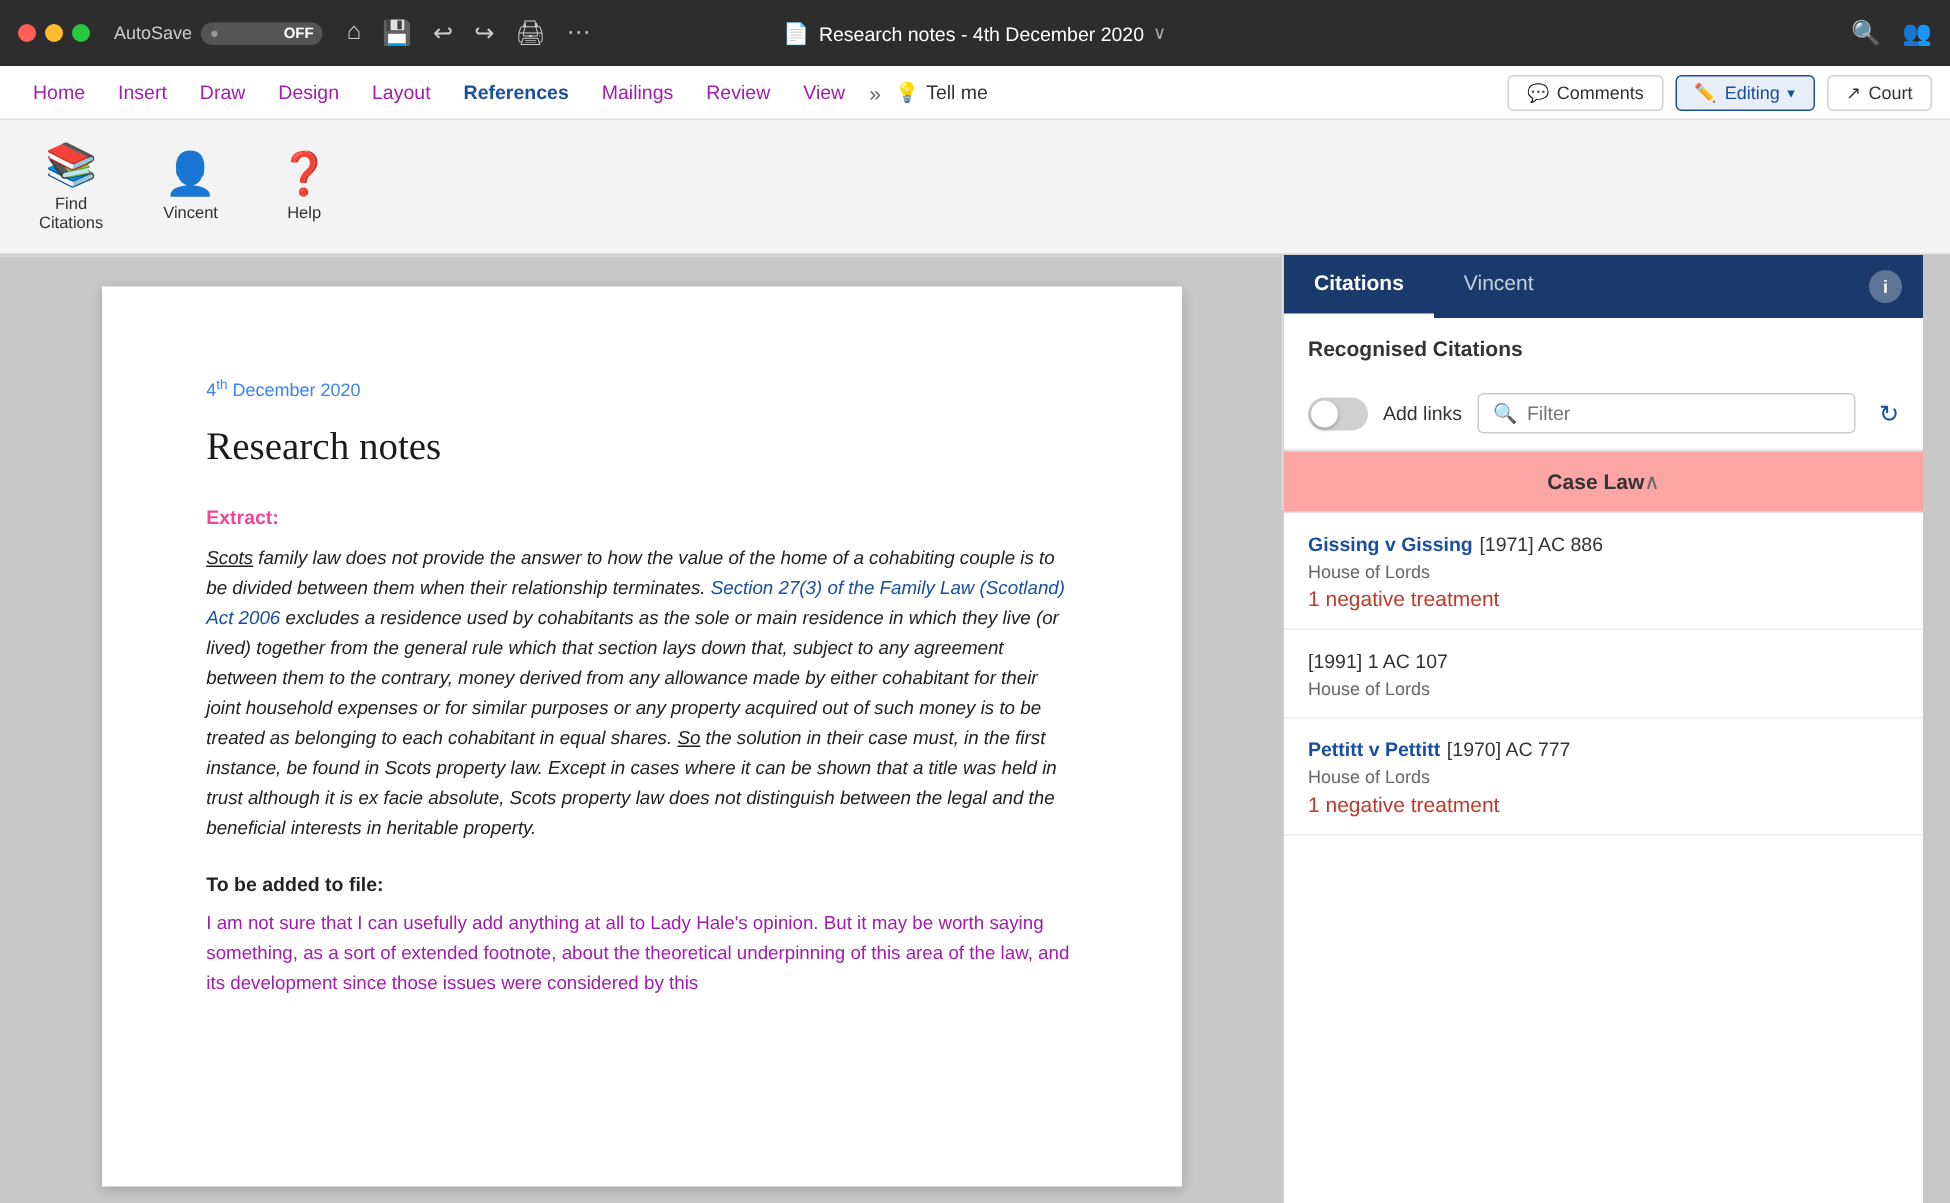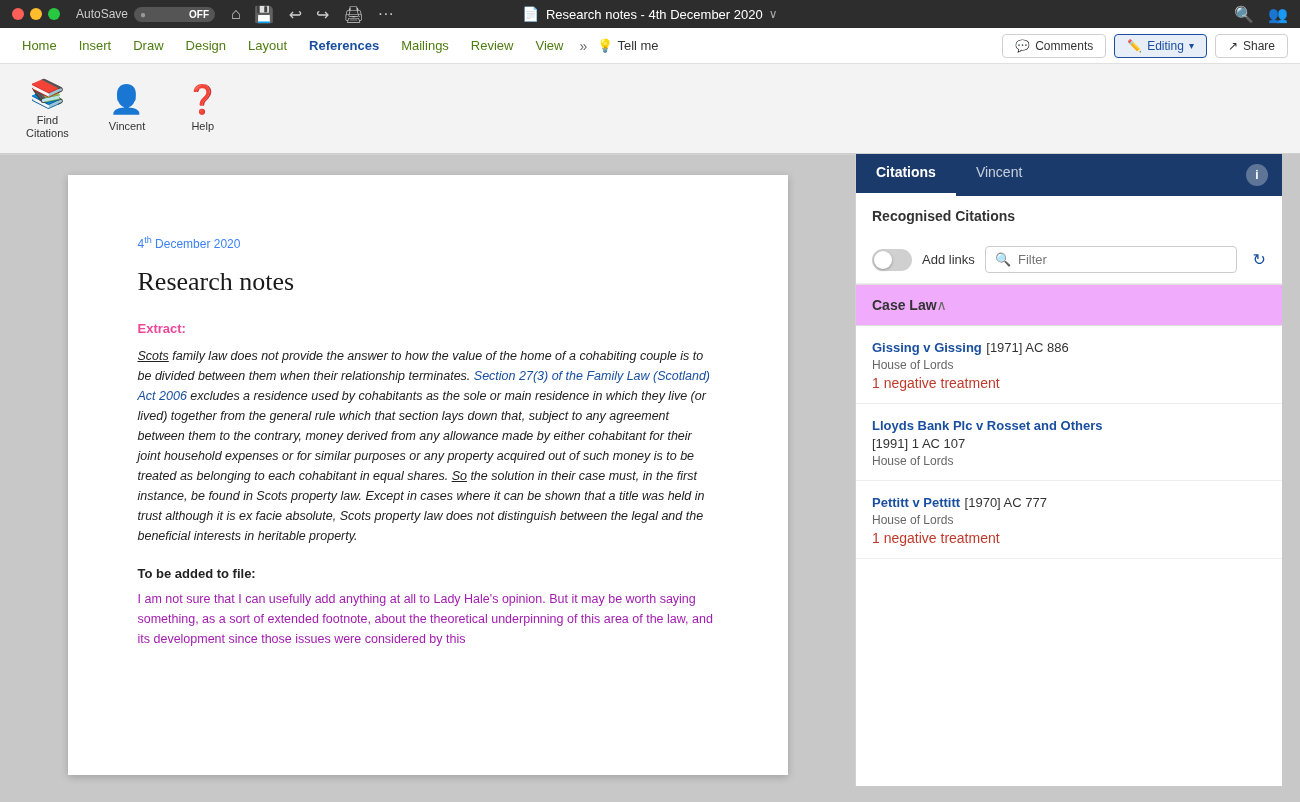--- a/index.html
+++ b/index.html
@@ -1,21 +1,21 @@
 <!DOCTYPE html>
 <html><head>
   <meta charset="utf-8">
   <style>
     * { box-sizing: border-box; margin: 0; padding: 0; }
     body { font-family: -apple-system, BlinkMacSystemFont, 'Segoe UI', sans-serif; background: #c8c8c8; width: 1300px; height: 802px; overflow: hidden; }
 
     
     .title-bar {
       background: #2d2d2d;
-      height: 28px;
+      height: 44px;
       display: flex;
       align-items: center;
       padding: 0 12px;
       gap: 8px;
       position: relative;
     }
     .traffic-lights { display: flex; gap: 6px; align-items: center; }
     .traffic-light { width: 12px; height: 12px; border-radius: 50%; }
     .tl-red { background: #ff5f57; }
     .tl-yellow { background: #ffbd2e; }
@@ -35,21 +35,21 @@
       height: 36px;
       display: flex;
       align-items: center;
       padding: 0 12px;
       border-bottom: 1px solid #e0e0e0;
       gap: 2px;
     }
     .menu-item {
       padding: 4px 10px;
       font-size: 13px;
-      color: #4d7c0f;
+      color: #a21caf;
       cursor: pointer;
       border-radius: 3px;
     }
     .menu-item.active { color: #1a4fa0; font-weight: 600; }
     .menu-bar-right { margin-left: auto; display: flex; gap: 8px; }
     .menu-btn {
       display: flex; align-items: center; gap: 5px;
       padding: 4px 12px; border: 1px solid #d0d0d0; border-radius: 4px;
       font-size: 12px; cursor: pointer; background: #fff; color: #333;
     }
@@ -193,23 +193,23 @@
     }
     .filter-input input {
       border: none; outline: none; font-size: 13px; color: #666; width: 100%; background: transparent;
     }
     .filter-search-icon { color: #888; font-size: 13px; }
     .refresh-btn { color: #1a4fa0; font-size: 16px; cursor: pointer; margin-left: 6px; }
 
     
     .case-law-section { border-top: 1px solid #e0e0e0; }
     .case-law-header {
-      display: flex; align-items: center; justify-content: flex-start;
+      display: flex; align-items: center; justify-content: center;
       padding: 12px 16px;
-      background: #f0abfc;
+      background: #fca5a5;
       border-bottom: 1px solid #e0e0e0;
       cursor: pointer;
     }
     .case-law-title { font-size: 14px; font-weight: 600; color: #333; }
     .case-law-chevron { color: #666; font-size: 14px; }
     .citation-item {
       padding: 12px 16px;
       border-bottom: 1px solid #eee;
     }
     .citation-name { font-size: 13px; color: #1a4fa0; font-weight: 600; display: inline; }
@@ -272,21 +272,21 @@
       <span>💬</span>
       <span>Comments</span>
     </div>
     <div class="menu-btn active">
       <span>✏️</span>
       <span>Editing</span>
       <span style="font-size:10px">▾</span>
     </div>
     <div class="menu-btn">
       <span>↗</span>
-      <span>Share</span>
+      <span>Court</span>
     </div>
   </div>
 </div>
 
 <div class="ribbon">
   <div class="ribbon-btn">
     <span class="ribbon-icon-books">📚</span>
     <span class="label">Find<br>Citations</span>
   </div>
   <div class="ribbon-btn">
@@ -381,23 +381,20 @@
           <div>
             <span class="citation-name">Gissing v Gissing</span>
             <span class="citation-ref"> [1971] AC 886</span>
           </div>
           <div class="citation-court">House of Lords</div>
           <div class="citation-treatment">1 negative treatment</div>
         </div>
 
         <div class="citation-item">
           <div>
-            <span class="citation-name">Lloyds Bank Plc v Rosset and Others</span>
-          </div>
-          <div>
             <span class="citation-ref">[1991] 1 AC 107</span>
           </div>
           <div class="citation-court">House of Lords</div>
         </div>
 
         <div class="citation-item">
           <div>
             <span class="citation-name">Pettitt v Pettitt</span>
             <span class="citation-ref"> [1970] AC 777</span>
           </div>

